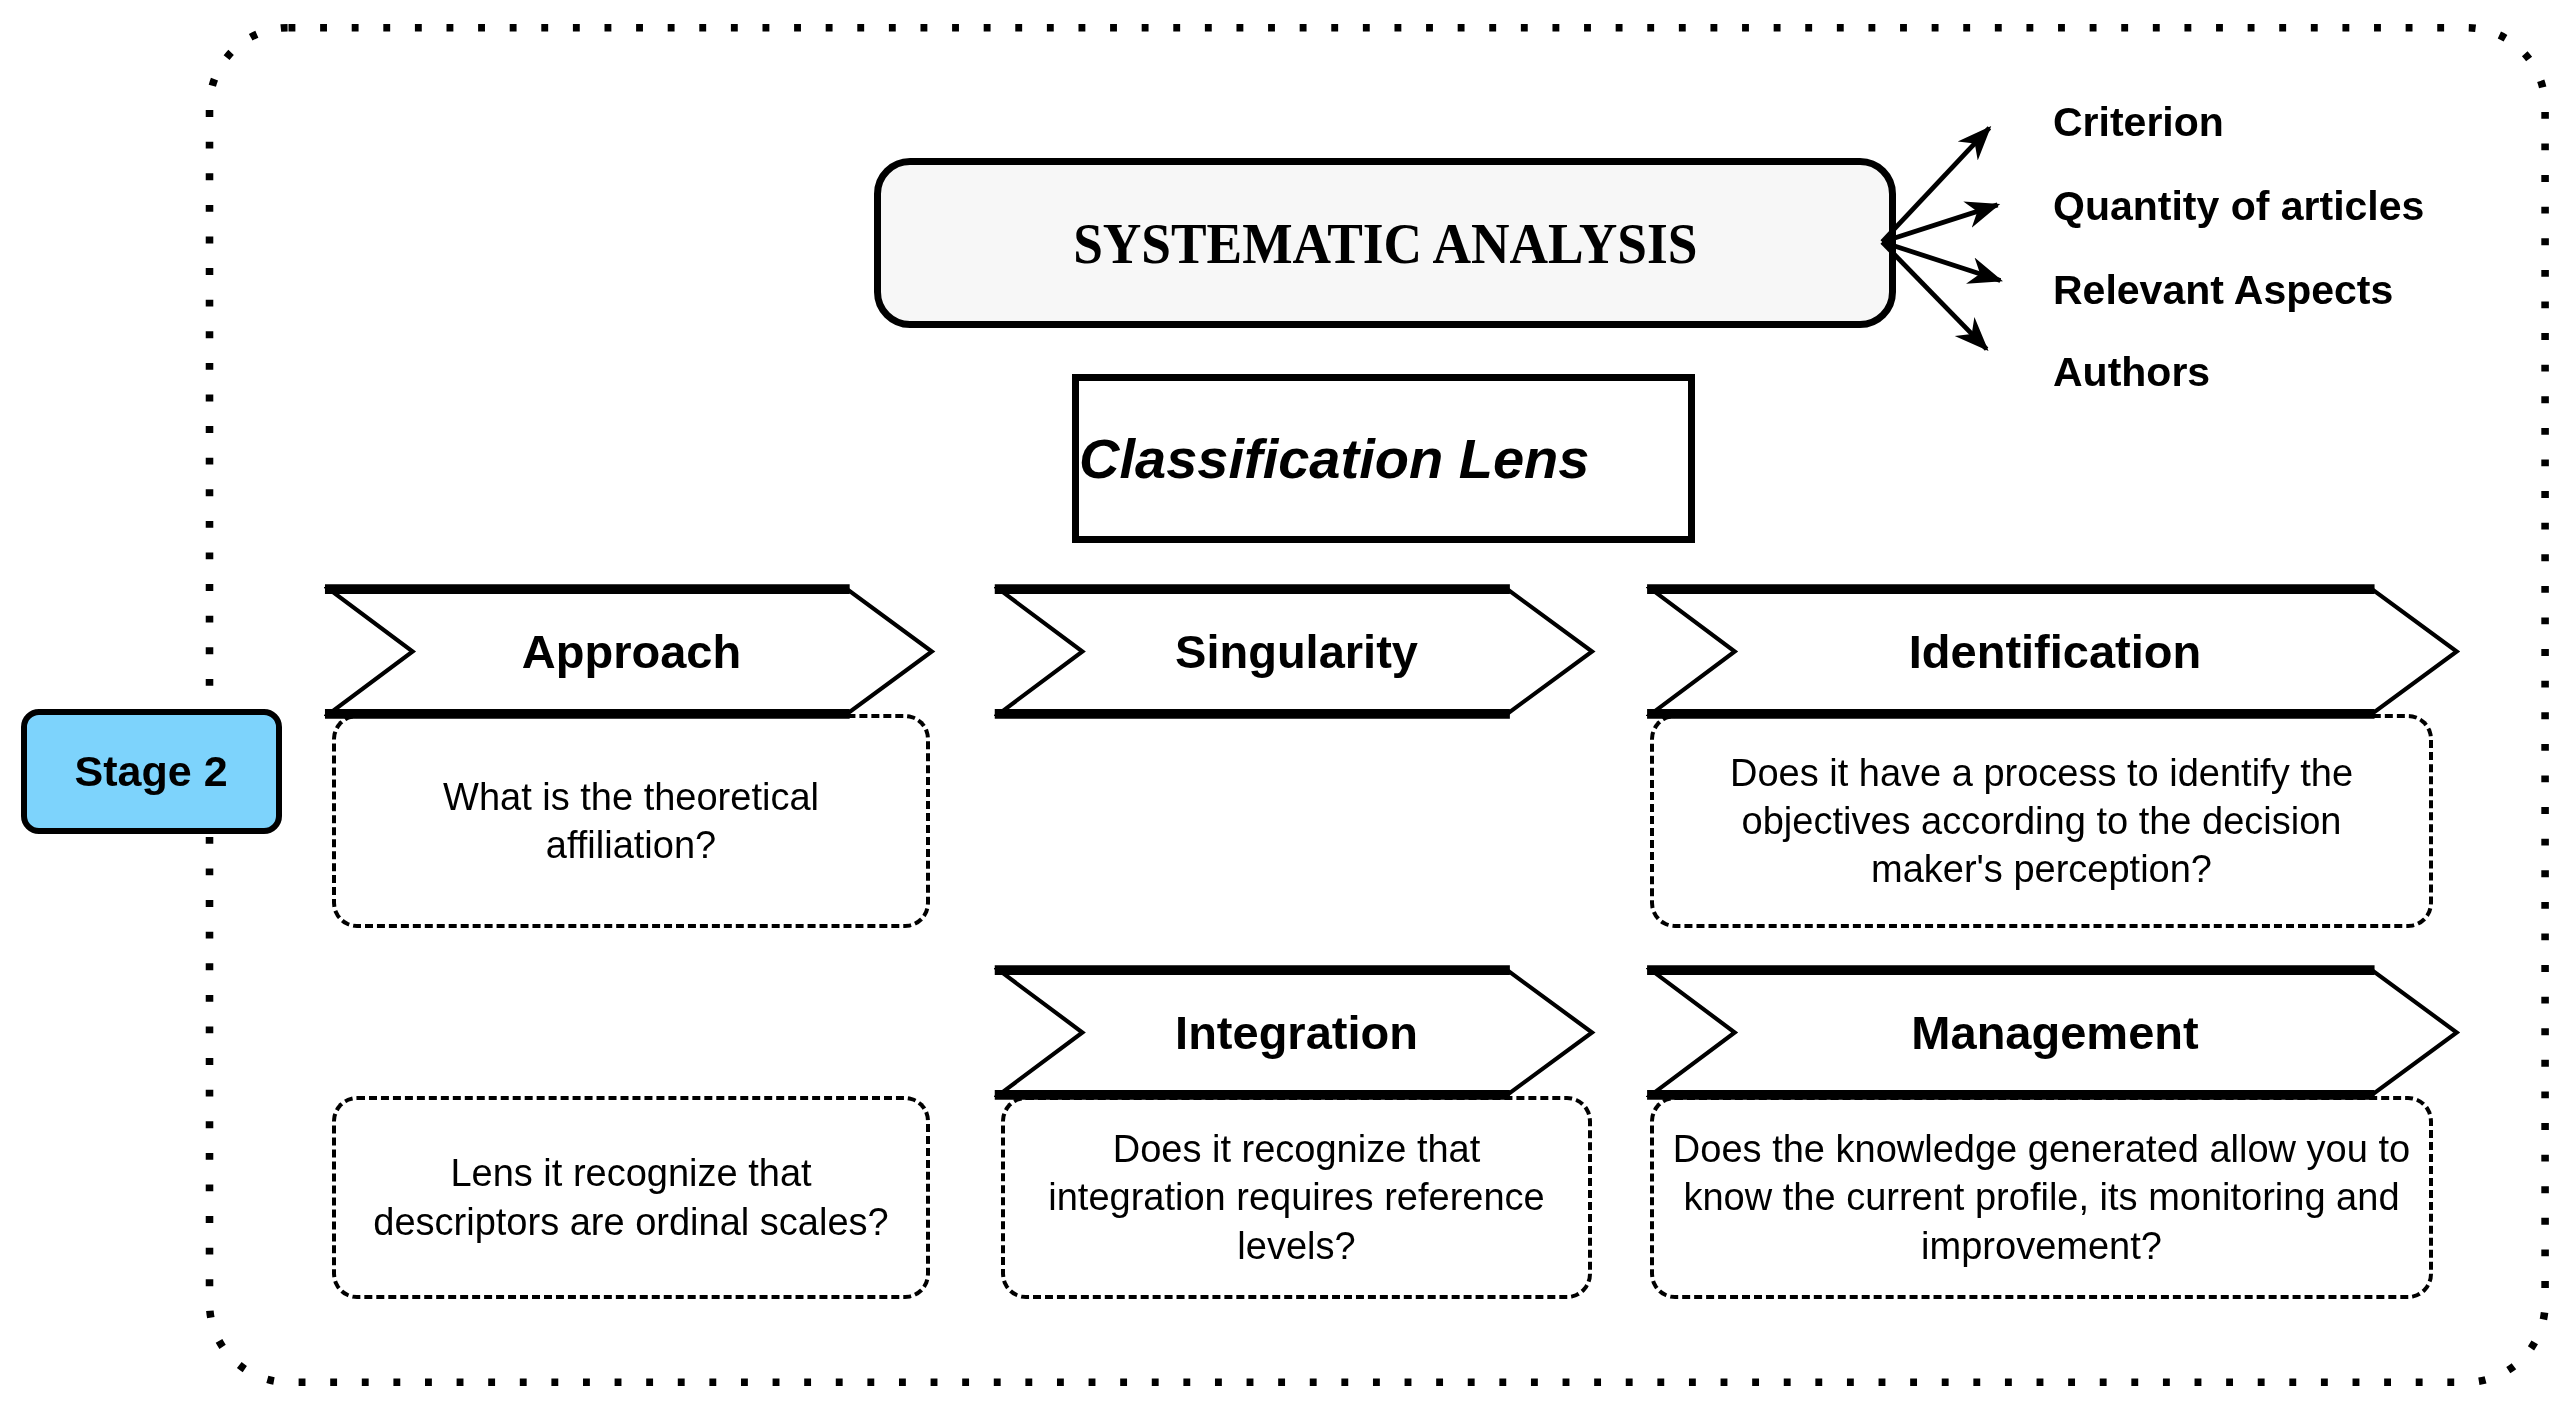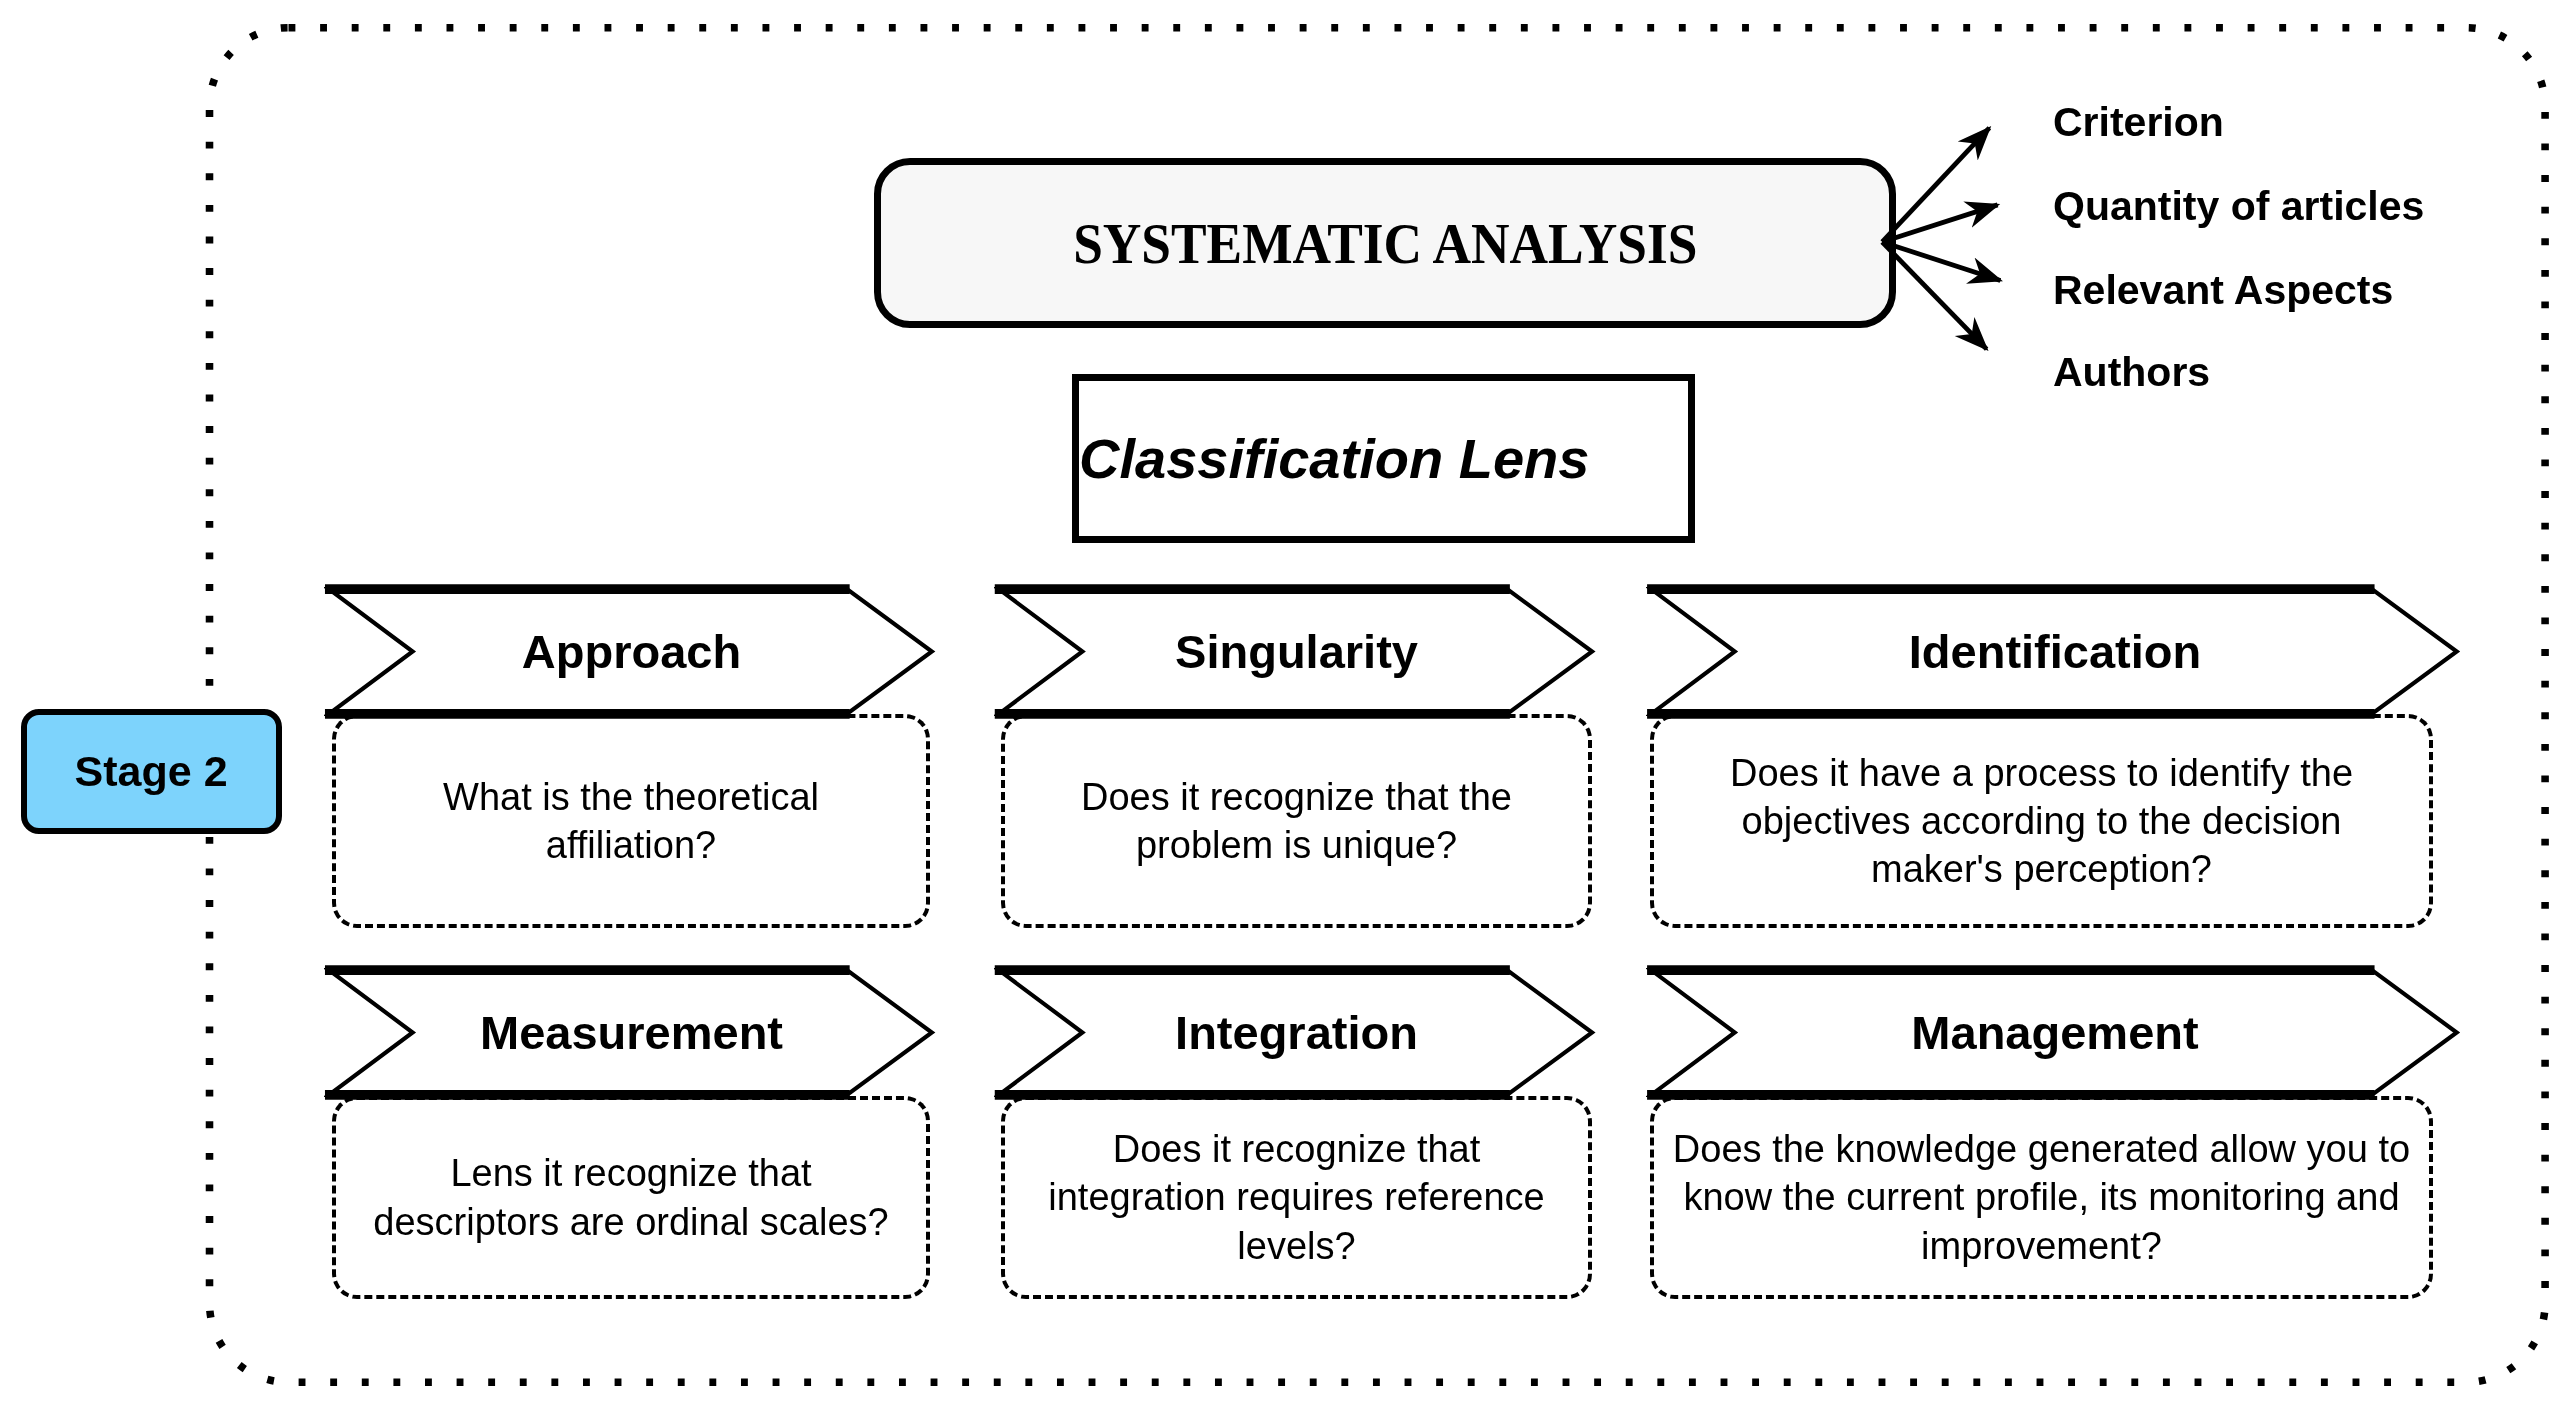--- a/index.html
+++ b/index.html
@@ -118,35 +118,24 @@
       <polygon points="6,9 1058,9 1182,100 1058,191 6,191 128,100" fill="#fff" stroke="#000" stroke-width="6"></polygon>
       <line x1="0" y1="9" x2="1062" y2="9" stroke="#000" stroke-width="14"></line>
       <line x1="0" y1="191" x2="1062" y2="191" stroke="#000" stroke-width="14"></line>
     </svg>
     <div class="label">Identification</div>
   </div>
 
   <div class="qbox" style="left:332px;top:714px;width:598px;height:214px;">
     <div class="q">What is the theoretical affiliation?</div>
   </div>
-  <div class="qbox" style="left:1001px;top:714px;width:591px;height:214px;">
-    <div class="q">Does it recognize that the problem is unique?</div>
-  </div>
   <div class="qbox" style="left:1650px;top:714px;width:783px;height:214px;">
     <div class="q">Does it have a process to identify the objectives according to the decision maker's perception?</div>
   </div>
 
-  <div class="banner" style="left:324px;top:964px;width:615px;">
-    <svg width="615" height="137" viewBox="0 0 895 200">
-      <polygon points="6,9 762,9 886,100 762,191 6,191 128,100" fill="#fff" stroke="#000" stroke-width="6"></polygon>
-      <line x1="0" y1="9" x2="766" y2="9" stroke="#000" stroke-width="14"></line>
-      <line x1="0" y1="191" x2="766" y2="191" stroke="#000" stroke-width="14"></line>
-    </svg>
-    <div class="label">Measurement</div>
-  </div>
 
   <div class="banner" style="left:994px;top:964px;width:605px;">
     <svg width="605" height="137" viewBox="0 0 881 200">
       <polygon points="6,9 748,9 872,100 748,191 6,191 128,100" fill="#fff" stroke="#000" stroke-width="6"></polygon>
       <line x1="0" y1="9" x2="752" y2="9" stroke="#000" stroke-width="14"></line>
       <line x1="0" y1="191" x2="752" y2="191" stroke="#000" stroke-width="14"></line>
     </svg>
     <div class="label">Integration</div>
   </div>
 

